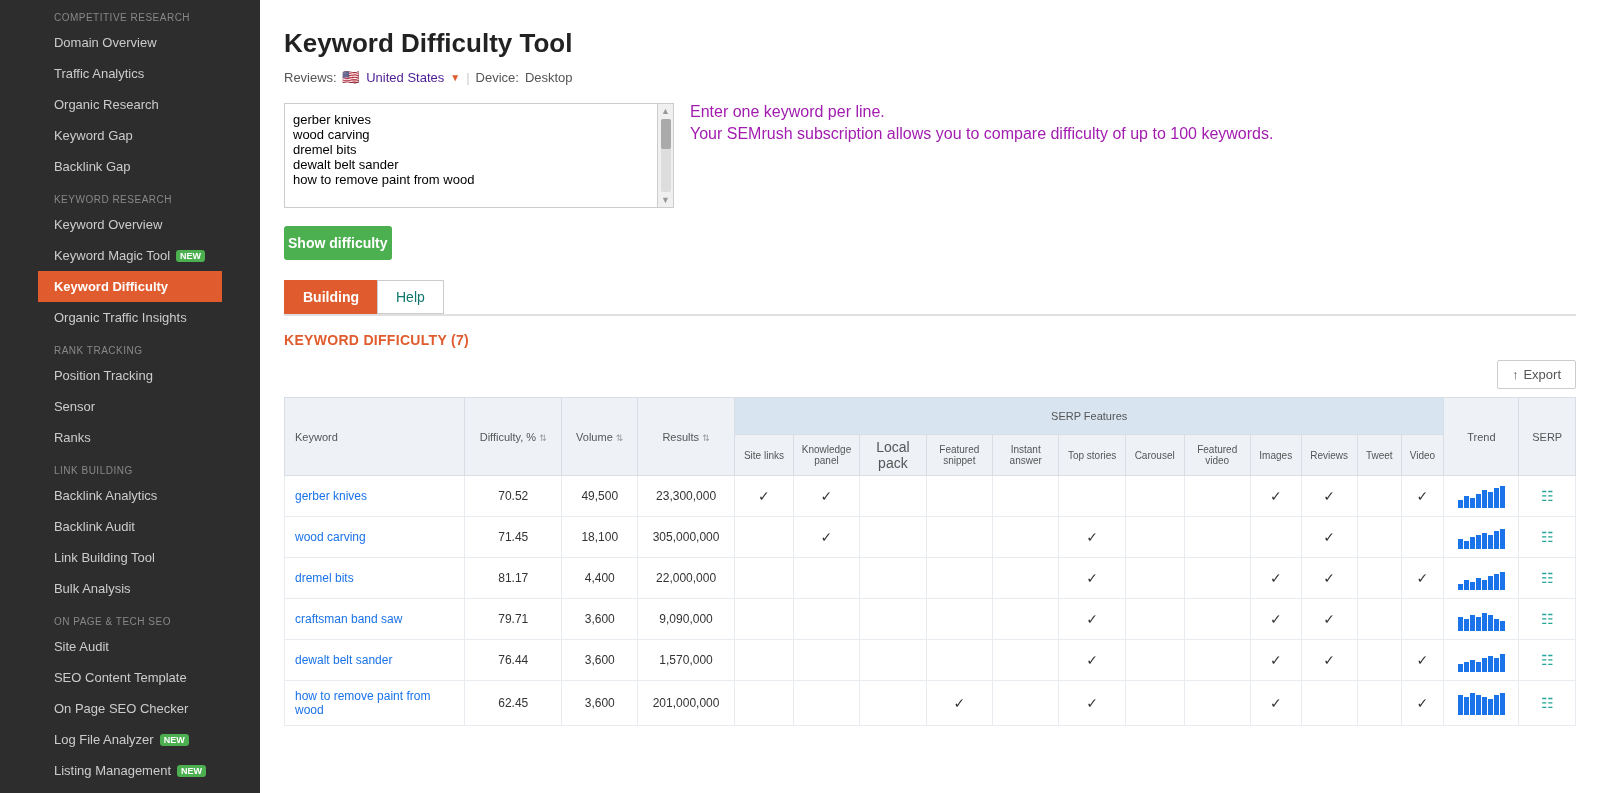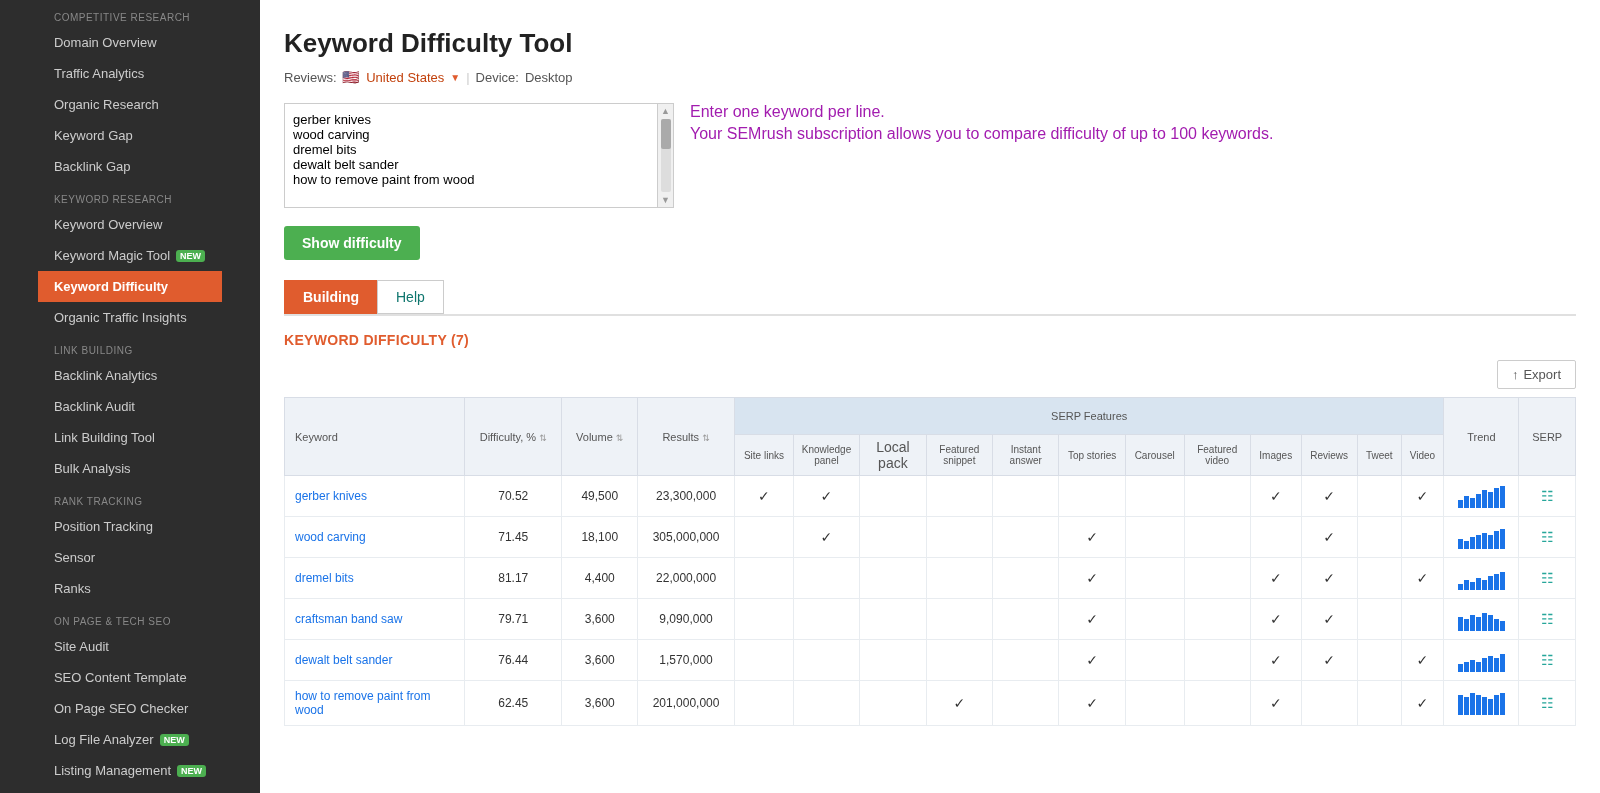--- a/index.html
+++ b/index.html
@@ -66,21 +66,21 @@
 
     .page-meta {
       font-size: 13px;
       color: #555;
       margin-bottom: 18px;
       display: flex;
       align-items: center;
       gap: 6px;
     }
     .page-meta a {
-      color: #c2410c;
+      color: #4c1d95;
       text-decoration: none;
       display: flex;
       align-items: center;
       gap: 3px;
     }
     .pipe { color: #ccc; }
 
     
     .input-area {
       display: flex;
@@ -142,21 +142,21 @@
     .hint-text {
       font-size: 16px;
       color: #a21caf;
     }
     .hint-text p { margin-bottom: 4px; }
 
     .show-difficulty-btn {
       background: #4caf50;
       color: #fff;
       border: none;
-      padding: 9px 18px;
+      padding: 9px 4px;
       font-size: 14px;
       cursor: pointer;
       border-radius: 3px;
       font-weight: bold;
     }
 
     
     .tabs {
       display: flex;
       gap: 0;
@@ -316,44 +316,44 @@
           <span class="badge-new">NEW</span>
         </div>
         <div class="sidebar-item active">
           <span>Keyword Difficulty</span>
         </div>
         <div class="sidebar-item">
           <span>Organic Traffic Insights</span>
         </div>
       </div>
       <div>
-        <div class="sidebar-section-label">LINK BUILDING</div>
-        <div class="sidebar-item">
-          <span>Backlink Analytics</span>
-        </div>
-        <div class="sidebar-item">
-          <span>Backlink Audit</span>
-        </div>
-        <div class="sidebar-item">
-          <span>Link Building Tool</span>
-        </div>
-        <div class="sidebar-item">
-          <span>Bulk Analysis</span>
+        <div class="sidebar-section-label">RANK TRACKING</div>
+        <div class="sidebar-item">
+          <span>Position Tracking</span>
+        </div>
+        <div class="sidebar-item">
+          <span>Sensor</span>
+        </div>
+        <div class="sidebar-item">
+          <span>Ranks</span>
         </div>
       </div>
       <div>
-        <div class="sidebar-section-label">RANK TRACKING</div>
-        <div class="sidebar-item">
-          <span>Position Tracking</span>
-        </div>
-        <div class="sidebar-item">
-          <span>Sensor</span>
-        </div>
-        <div class="sidebar-item">
-          <span>Ranks</span>
+        <div class="sidebar-section-label">LINK BUILDING</div>
+        <div class="sidebar-item">
+          <span>Backlink Analytics</span>
+        </div>
+        <div class="sidebar-item">
+          <span>Backlink Audit</span>
+        </div>
+        <div class="sidebar-item">
+          <span>Link Building Tool</span>
+        </div>
+        <div class="sidebar-item">
+          <span>Bulk Analysis</span>
         </div>
       </div>
       <div>
         <div class="sidebar-section-label">ON PAGE &amp; TECH SEO</div>
         <div class="sidebar-item">
           <span>Site Audit</span>
         </div>
         <div class="sidebar-item">
           <span>SEO Content Template</span>
         </div>

